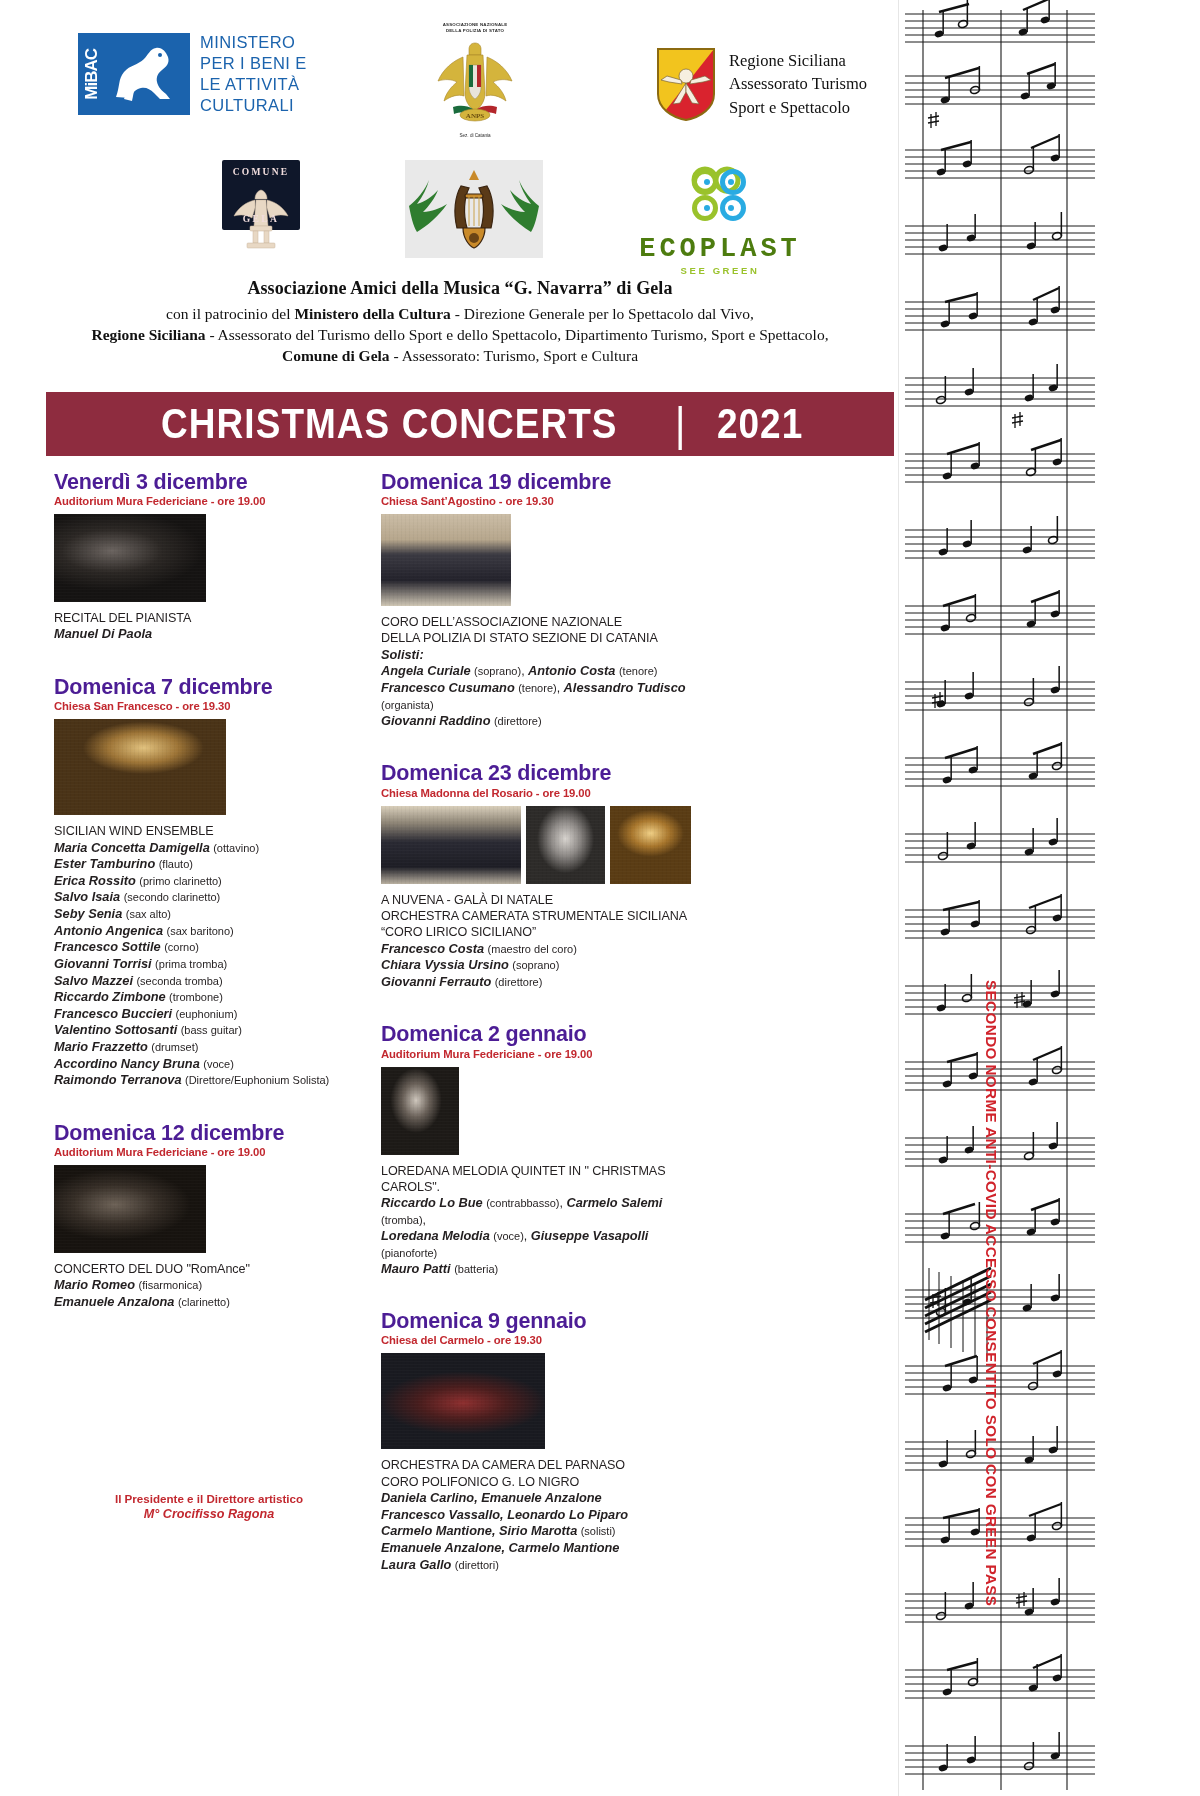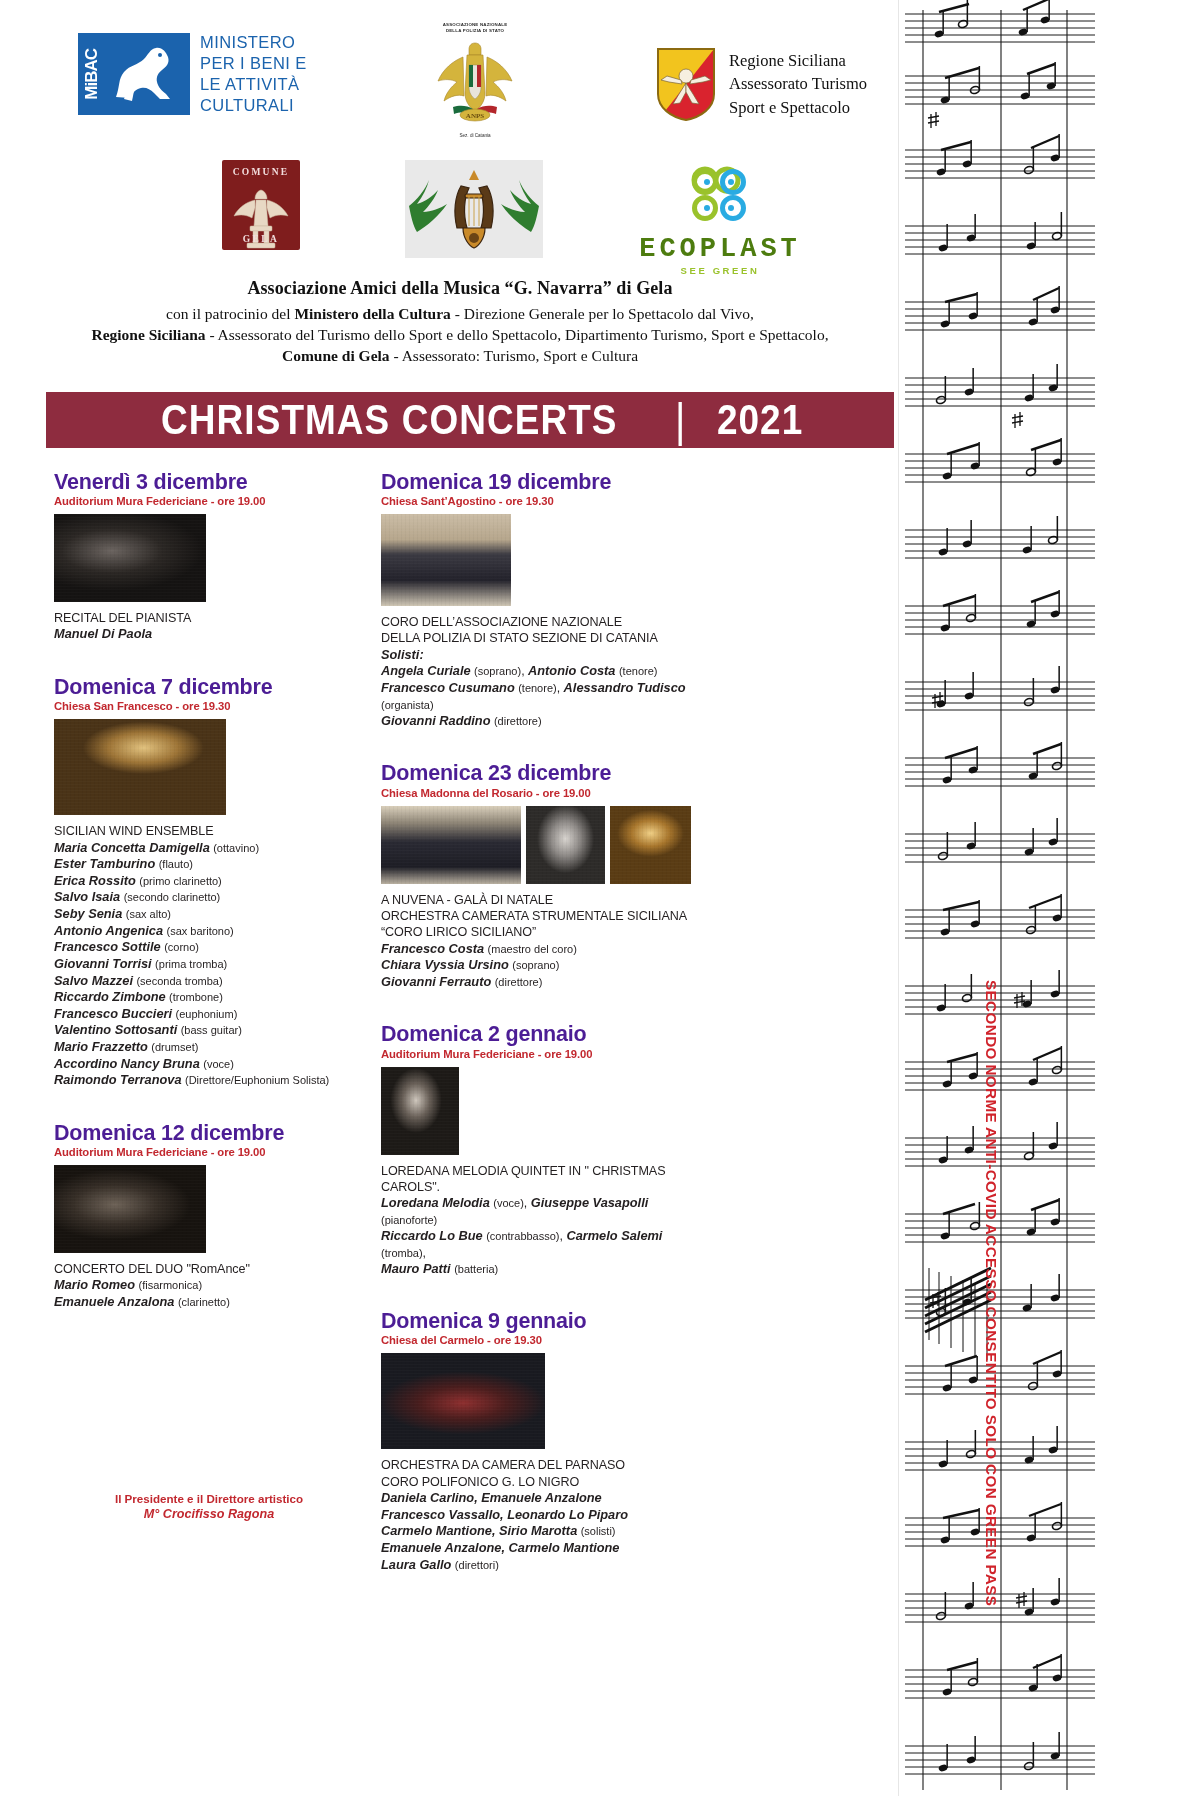--- a/index.html
+++ b/index.html
@@ -27,42 +27,42 @@
   .mibac-txt{color:#1b63ad;font-size:16.5px;line-height:1.27;letter-spacing:.4px;font-weight:500;}
 
   .anps{position:absolute;left:425px;top:0px;width:100px;text-align:center;}
   .anps-top{font-size:4.4px;font-weight:bold;color:#2a2a2a;line-height:1.25;letter-spacing:.2px;}
   .anps-bot{font-size:4.6px;color:#2a2a2a;margin-top:2px;}
 
   .regione{position:absolute;left:655px;top:24px;display:flex;align-items:center;gap:12px;}
   .regione-shield{width:62px;height:76px;position:relative;}
   .regione-txt{font-family:"Liberation Serif", serif;font-size:16.5px;color:#111;line-height:1.42;}
 
-  .comune{position:absolute;left:222px;top:8px;width:78px;height:90px;background:#7f1d1d;border-radius:2px;position:absolute;}
+  .comune{position:absolute;left:222px;top:8px;width:78px;height:70px;background:#0f172a;border-radius:2px;position:absolute;}
   .comune-top{position:absolute;top:7px;left:0;width:100%;text-align:center;color:#f2dede;font-size:9.5px;letter-spacing:2.2px;font-weight:bold;font-family:"Liberation Serif",serif;}
   .comune-bot{position:absolute;bottom:6px;left:0;width:100%;text-align:center;color:#f2dede;font-size:9.5px;letter-spacing:2.4px;font-weight:bold;font-family:"Liberation Serif",serif;}
 
   .lira{position:absolute;left:405px;top:8px;width:138px;height:98px;background:#e9e9e9;overflow:hidden;}
 
   .ecoplast{position:absolute;left:630px;top:14px;width:180px;text-align:center;}
   .eco-mark{width:74px;height:62px;margin:0 auto;}
   .eco-name{font-size:27px;letter-spacing:4px;color:#4d7c0f;font-weight:600;margin-top:2px;font-family:Liberation Mono, monospace;}
   .eco-sub{font-size:9.5px;letter-spacing:2.6px;color:#9ac22b;font-weight:bold;margin-top:1px;}
 
   
   .hdr{position:absolute;left:0;top:278px;width:920px;text-align:center;font-family:"Liberation Serif", serif;color:#111;}
   .hdr-1{font-size:18px;font-weight:bold;letter-spacing:.1px;}
   .hdr-2{font-size:15.5px;margin-top:6px;}
   .hdr-3{font-size:15.5px;margin-top:3px;}
   .hdr-4{font-size:15.5px;margin-top:3px;}
   .hdr b{font-weight:bold;}
 
   
   .titlebar{
-    position:absolute;left:46px;top:392px;width:848px;height:56px;
+    position:absolute;left:46px;top:392px;width:848px;height:64px;
     background:#8e2c3f;display:flex;align-items:center;justify-content:center;gap:0px;
   }
   .titlebar .tt{
     color:#fff;font-size:42px;font-weight:bold;letter-spacing:1.2px;
     font-family:"Liberation Sans Narrow","Liberation Sans",sans-serif;
     transform:scaleX(.88);transform-origin:center;
   }
   .tt-sep{color:#fff;font-size:40px;font-weight:300;margin:0 26px;transform:scaleY(1.15);}
 
   
@@ -401,24 +401,24 @@
       <div class="ev-date">Domenica 2 gennaio</div>
       <div class="ev-venue">Auditorium Mura Federiciane - ore 19.00</div>
       <div class="ev-photos">
         <div class="ph ph-singer" style="width:78px;height:88px">
             <div class="ph-noise"></div>
           </div>
       </div>
       <div class="ev-body">
         <div class="ttl">LOREDANA MELODIA QUINTET IN " CHRISTMAS CAROLS".</div>
         <div>
-          <span class="nm">Loredana Melodia</span> <span class="role">(voce)</span><span>, </span><span class="nm">Giuseppe Vasapolli</span> <span class="role">(pianoforte)</span>
+          <span class="nm">Riccardo Lo Bue</span> <span class="role">(contrabbasso)</span><span>, </span><span class="nm">Carmelo Salemi</span> <span class="role">(tromba)</span><span>,</span>
         </div>
         <div>
-          <span class="nm">Riccardo Lo Bue</span> <span class="role">(contrabbasso)</span><span>, </span><span class="nm">Carmelo Salemi</span> <span class="role">(tromba)</span><span>,</span>
+          <span class="nm">Loredana Melodia</span> <span class="role">(voce)</span><span>, </span><span class="nm">Giuseppe Vasapolli</span> <span class="role">(pianoforte)</span>
         </div>
         <div>
           <span class="nm">Mauro Patti</span> <span class="role">(batteria)</span>
         </div>
       </div>
     </div>
 
     <div class="ev-gap"></div>
 
     <div class="ev">

